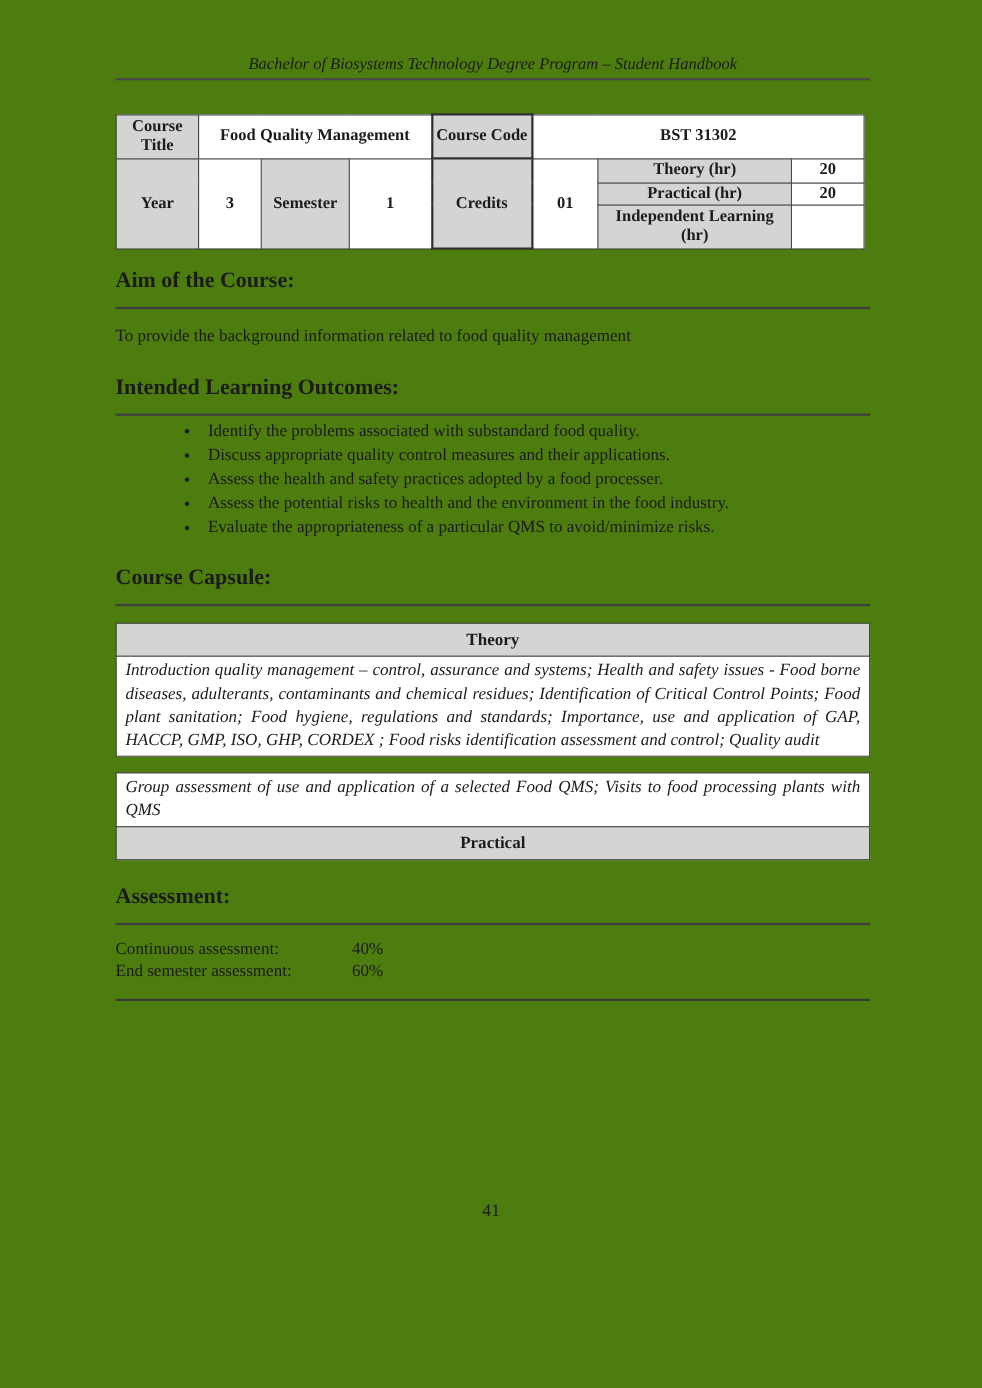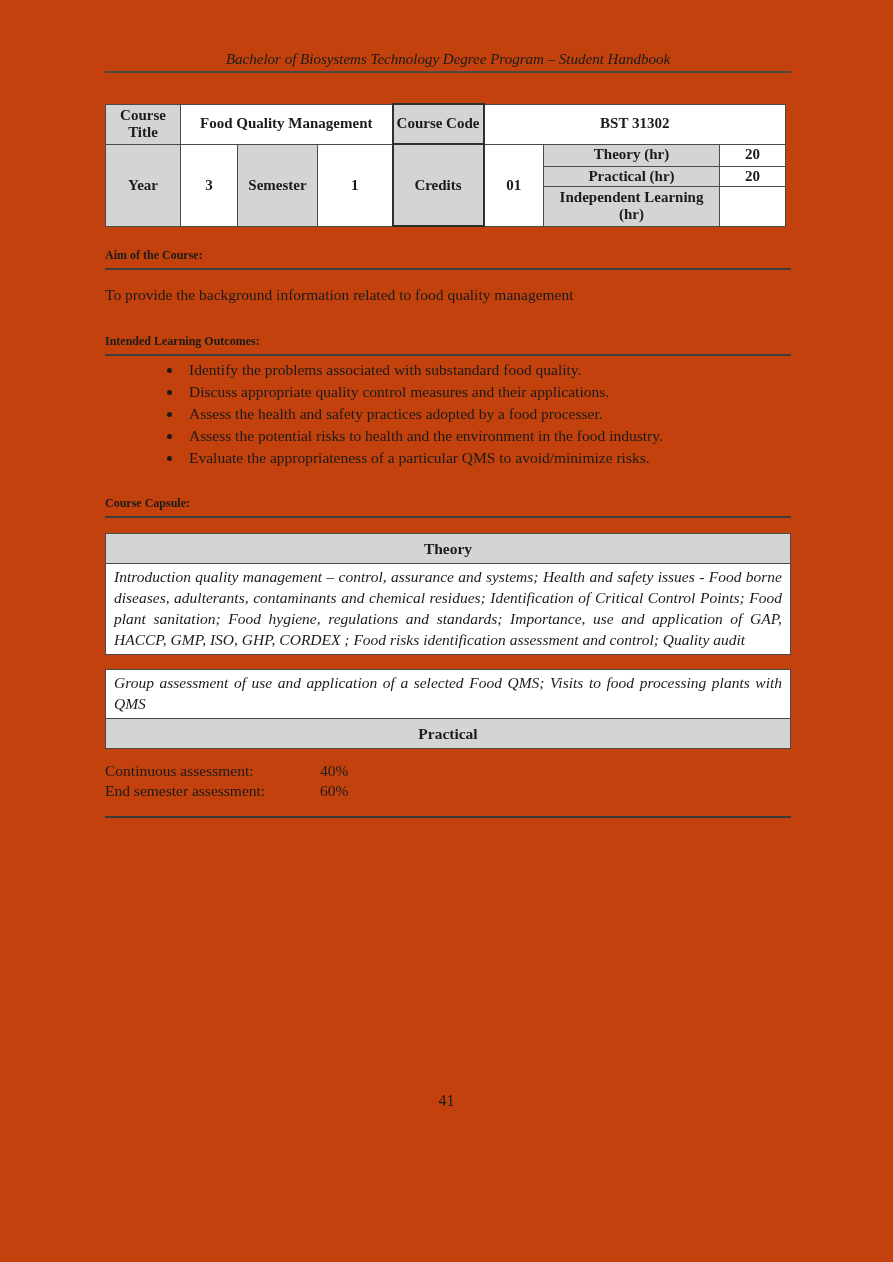--- a/index.html
+++ b/index.html
@@ -5,21 +5,21 @@
   :root{
     --cell-gray:#d4d4d4;
     --border:#4a4a4a;
     --border-dark:#2f2f2f;
     --ink:#1b1b1b;
   }
   *{box-sizing:border-box;}
   html,body{margin:0;padding:0;background:#ffffff;}
   .page{
     width:893px;height:1262px;position:relative;overflow:hidden;
-    background:#c2410c;color:var(--ink);
+    background:#4d7c0f;color:var(--ink);
     font-family:"Liberation Serif","DejaVu Serif",serif;
     font-size:15.5px;
   }
   .content{position:relative;margin-left:105px;width:686px;}
 
   
   .doc-header{
     padding-top:50px;text-align:center;
     border-bottom:2px solid var(--border);
     padding-bottom:3px;
@@ -39,23 +39,23 @@
   }
   table.course td.g{background:var(--cell-gray);}
   table.course td.thick{border:2px solid var(--border-dark);}
   tr.r1 td{height:40px;}
   tr.r2 td{height:22px;}
   tr.r3 td{height:20px;}
   tr.r4 td{height:40px;}
 
   
   .sec-heading{
-    font-weight:bold;font-size:12px;line-height:20px;
+    font-weight:bold;font-size:20px;line-height:20px;
     border-bottom:2px solid #3f3f3f;
-    padding-bottom:3px;
+    padding-bottom:14px;
   }
   .aim-heading{margin-top:18px;}
   .ilo-heading{margin-top:26px;}
   .capsule-heading{margin-top:24px;}
   .assess-heading{margin-top:23px;}
 
   .aim-text{margin-top:15px;line-height:20px;}
   .ilo-intro{margin-top:17px;font-style:italic;line-height:20px;}
 
   ul.ilo-list{
@@ -174,20 +174,21 @@
       <tbody>
           <tr>
             <td class="body">Group assessment of use and application of a selected Food QMS; Visits to food processing plants with QMS</td>
           </tr>
       <tr>
             <td class="head">Practical</td>
           </tr>
     </tbody>
       </table>
 
+    <div class="sec-heading assess-heading">Assessment:</div>
 
     <div class="assess-rows">
       <div class="assess-row">
         <span class="assess-label">Continuous assessment:</span>
         <span class="assess-value">40%</span>
       </div>
       <div class="assess-row">
         <span class="assess-label">End semester assessment:</span>
         <span class="assess-value">60%</span>
       </div>

